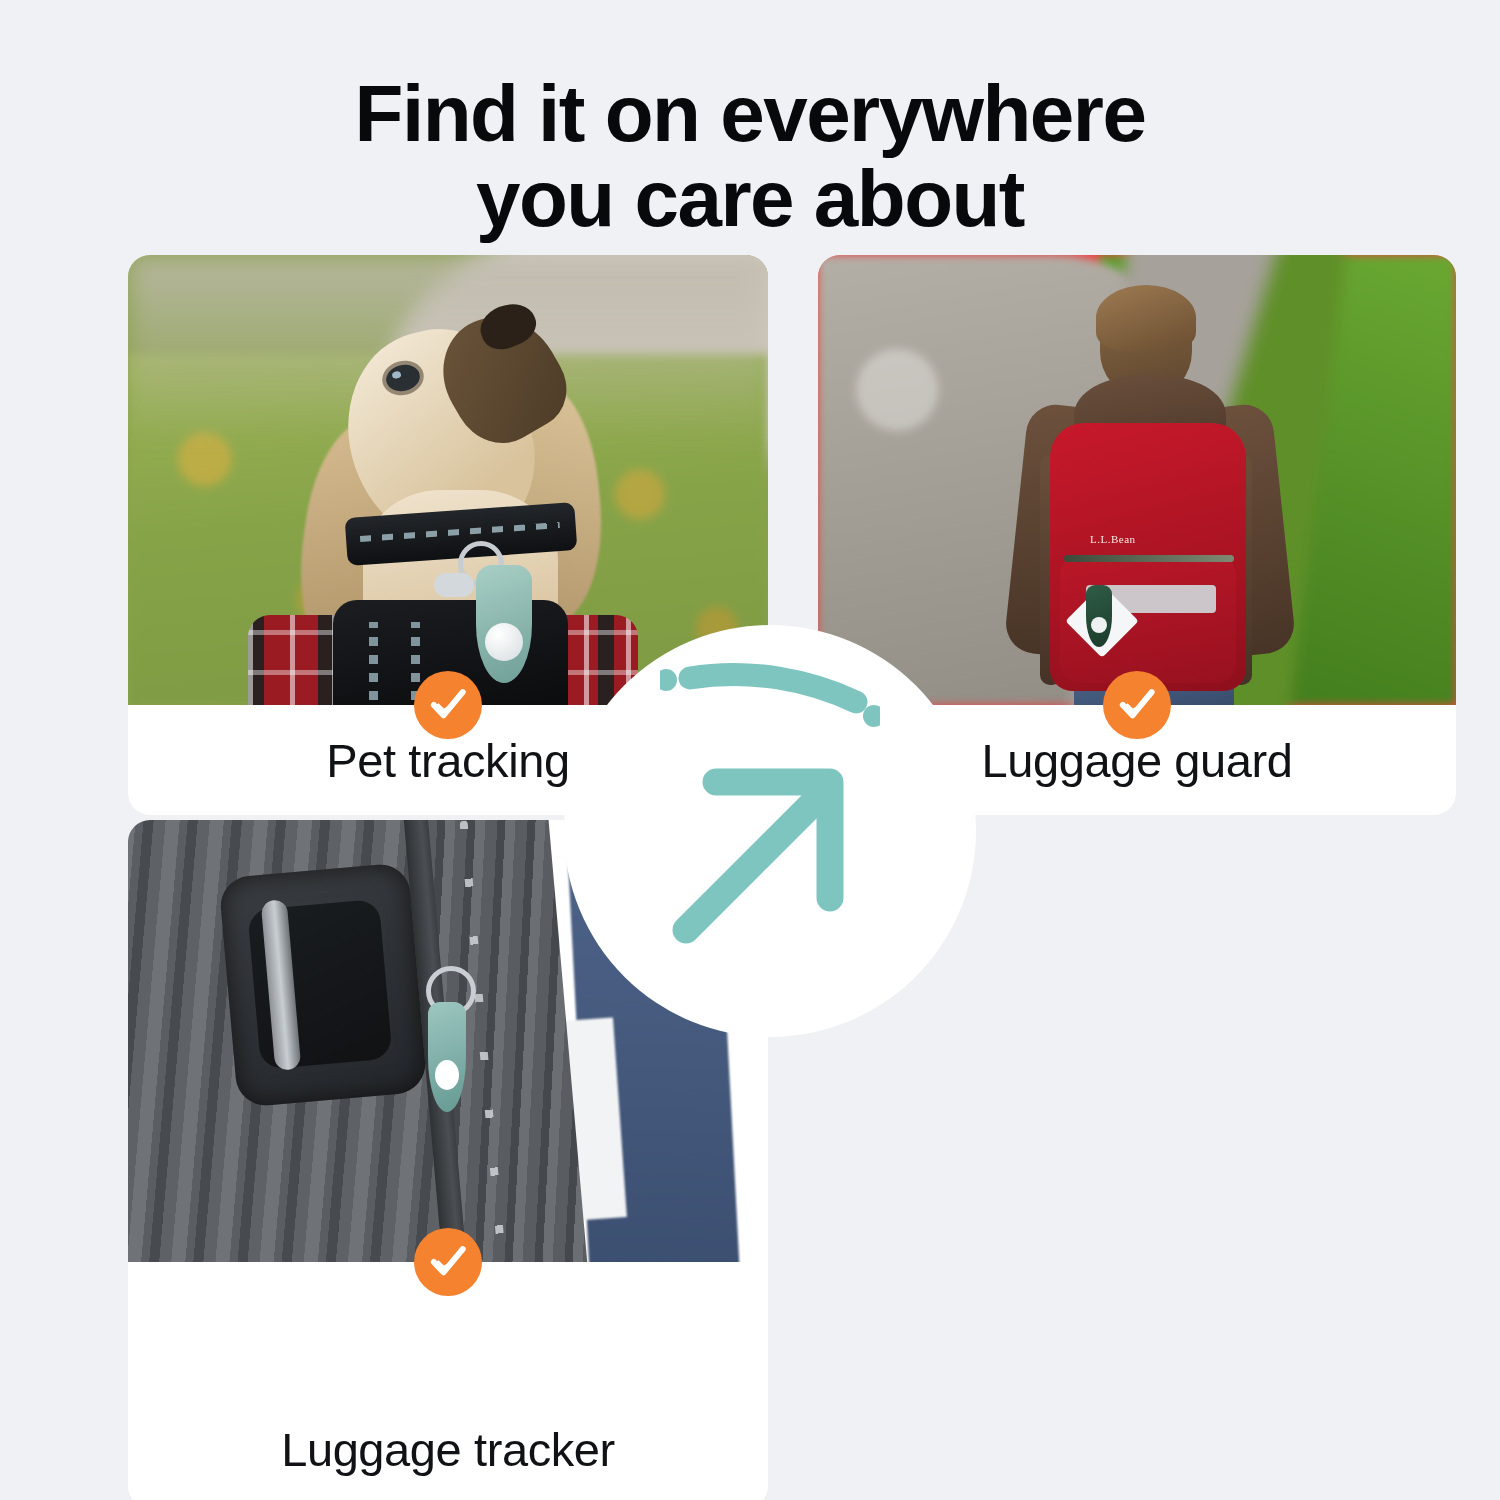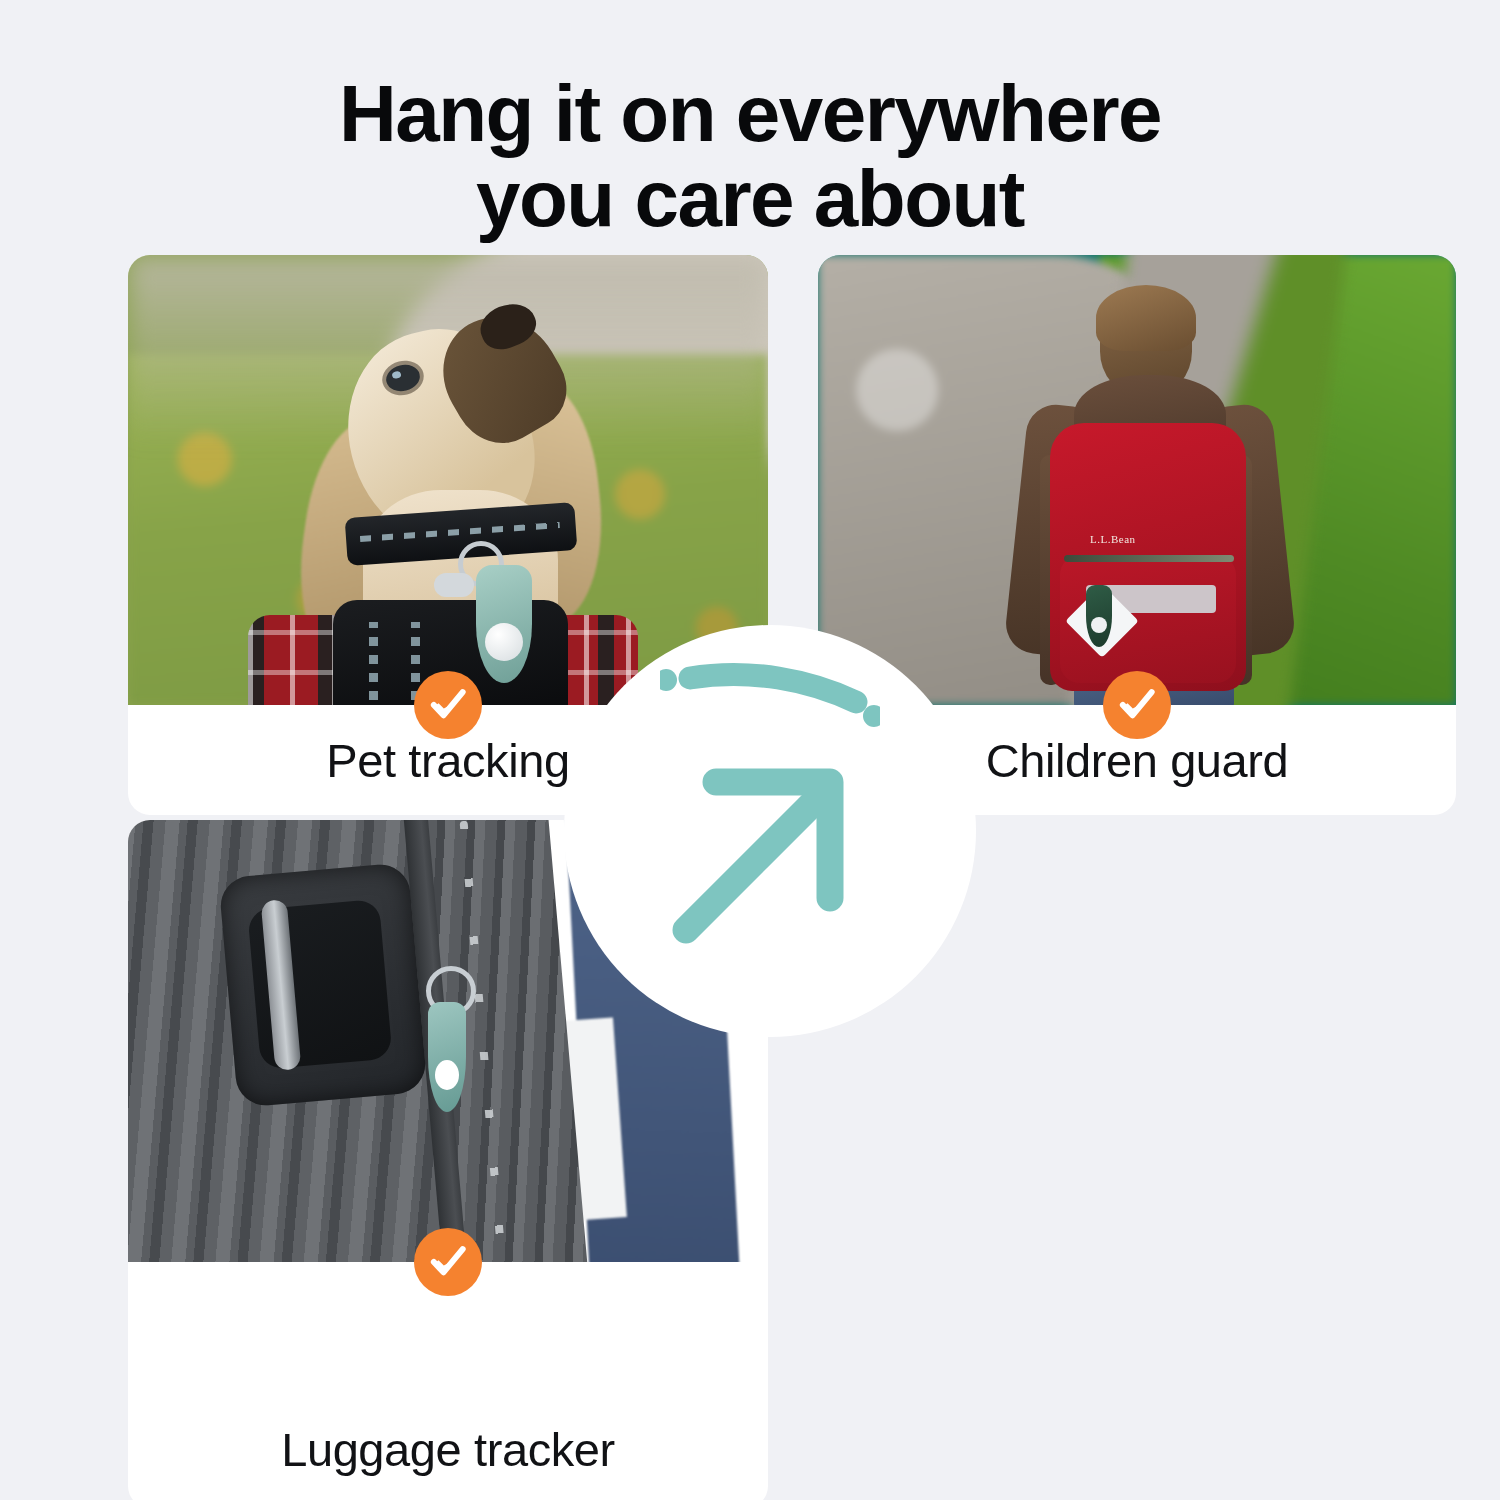--- a/index.html
+++ b/index.html
@@ -197,21 +197,21 @@
     background:linear-gradient(160deg,#a8cfc6,#6f9f97);
     border-radius:16px 16px 50% 50%;
   }
   .ph-dog .holder:after {
     content:""; position:absolute; left:9px; top:58px; width:38px; height:38px;
     background:radial-gradient(circle at 35% 30%,#ffffff,#d6dcdf);
     border-radius:50%;
   }
 
   
-  .ph-boy { position:absolute; inset:0; background:#0f766e; }
+  .ph-boy { position:absolute; inset:0; background:#ef4444; }
   .ph-boy .lawn {
     position:absolute; right:0; top:0; width:56%; height:100%;
     background:linear-gradient(200deg,#6aa832 0%,#4f8a24 60%,#3f7a1c 100%);
     filter: blur(4px);
   }
   .ph-boy .road {
     position:absolute; left:0; top:0; width:62%; height:100%;
     background:
       radial-gradient(circle at 20% 30%, rgba(255,255,255,.35) 0 40px, transparent 42px),
       radial-gradient(circle at 70% 75%, rgba(255,255,255,.22) 0 50px, transparent 52px),
@@ -428,21 +428,21 @@
     background:#cfd4d7; border-radius:0 60% 0 60%; transform: rotate(18deg);
   }
   .ph-key .disc-bleed {
     position:absolute; left:-40px; top:-44px; width:150px; height:150px;
     border-radius:50%; background:#ffffff;
   }
 </style>
 </head>
 <body>
 
-<div class="heading">Hang it on everywhere
+<div class="heading">Find it on everywhere
 you care about</div>
 
 <div class="grid">
 
   <div class="card tl">
     <div class="photo">
       <div class="ph-dog">
         <div class="path"></div>
         <div class="grass"></div>
         <div class="dimlight"></div>
@@ -492,21 +492,21 @@
         <div class="tagcard"></div>
         <div class="holder2"></div>
       </div>
     </div>
     <div class="badge">
       <svg viewBox="0 0 24 24" aria-hidden="true">
         <path d="M4.5 12.6 L9.3 17.6 L19.6 5.4 L17.3 10.0 L9.6 14.0 L6.6 11.0 Z" fill="#ffffff"></path>
         <path d="M3.9 12.0 L9.4 17.9 L20.4 4.6" stroke="#ffffff" stroke-width="3.4" fill="none" stroke-linecap="round" stroke-linejoin="round"></path>
       </svg>
     </div>
-    <div class="caption">Children guard</div>
+    <div class="caption">Luggage guard</div>
   </div>
 
   <div class="card bl">
     <div class="photo">
       <div class="ph-lug">
         <div class="jeans3"></div>
         <div class="shirt3"></div>
         <div class="case"></div>
         <div class="rails"></div>
         <div class="case2"></div>

